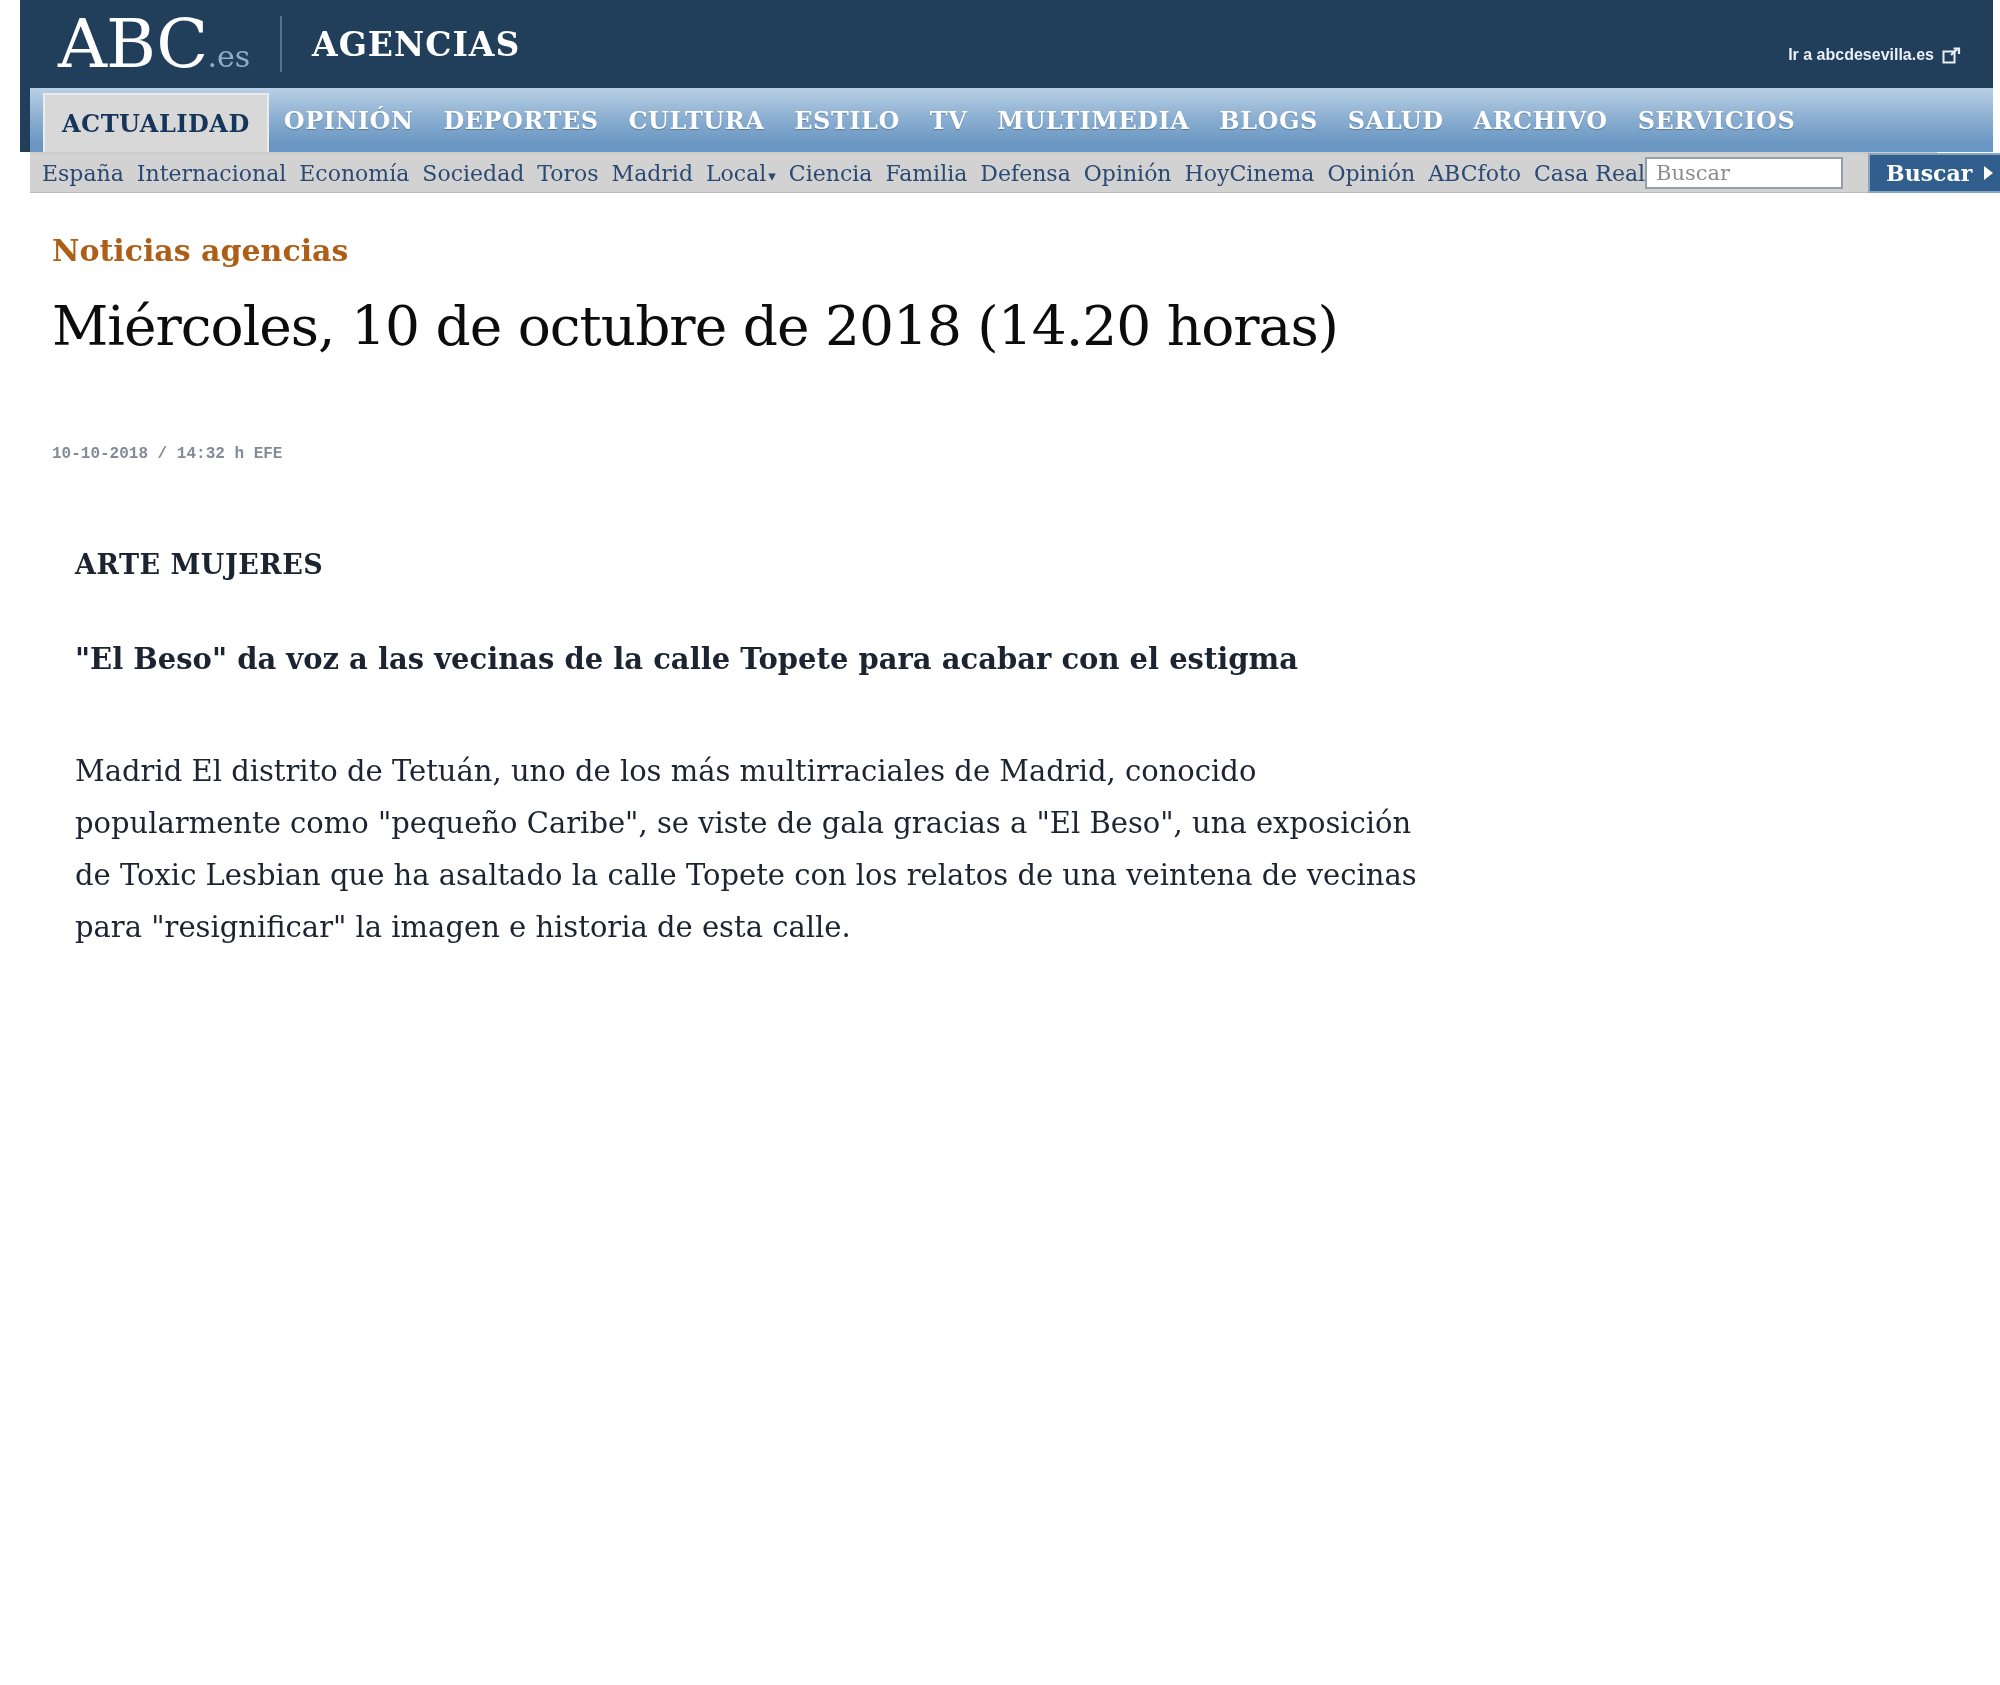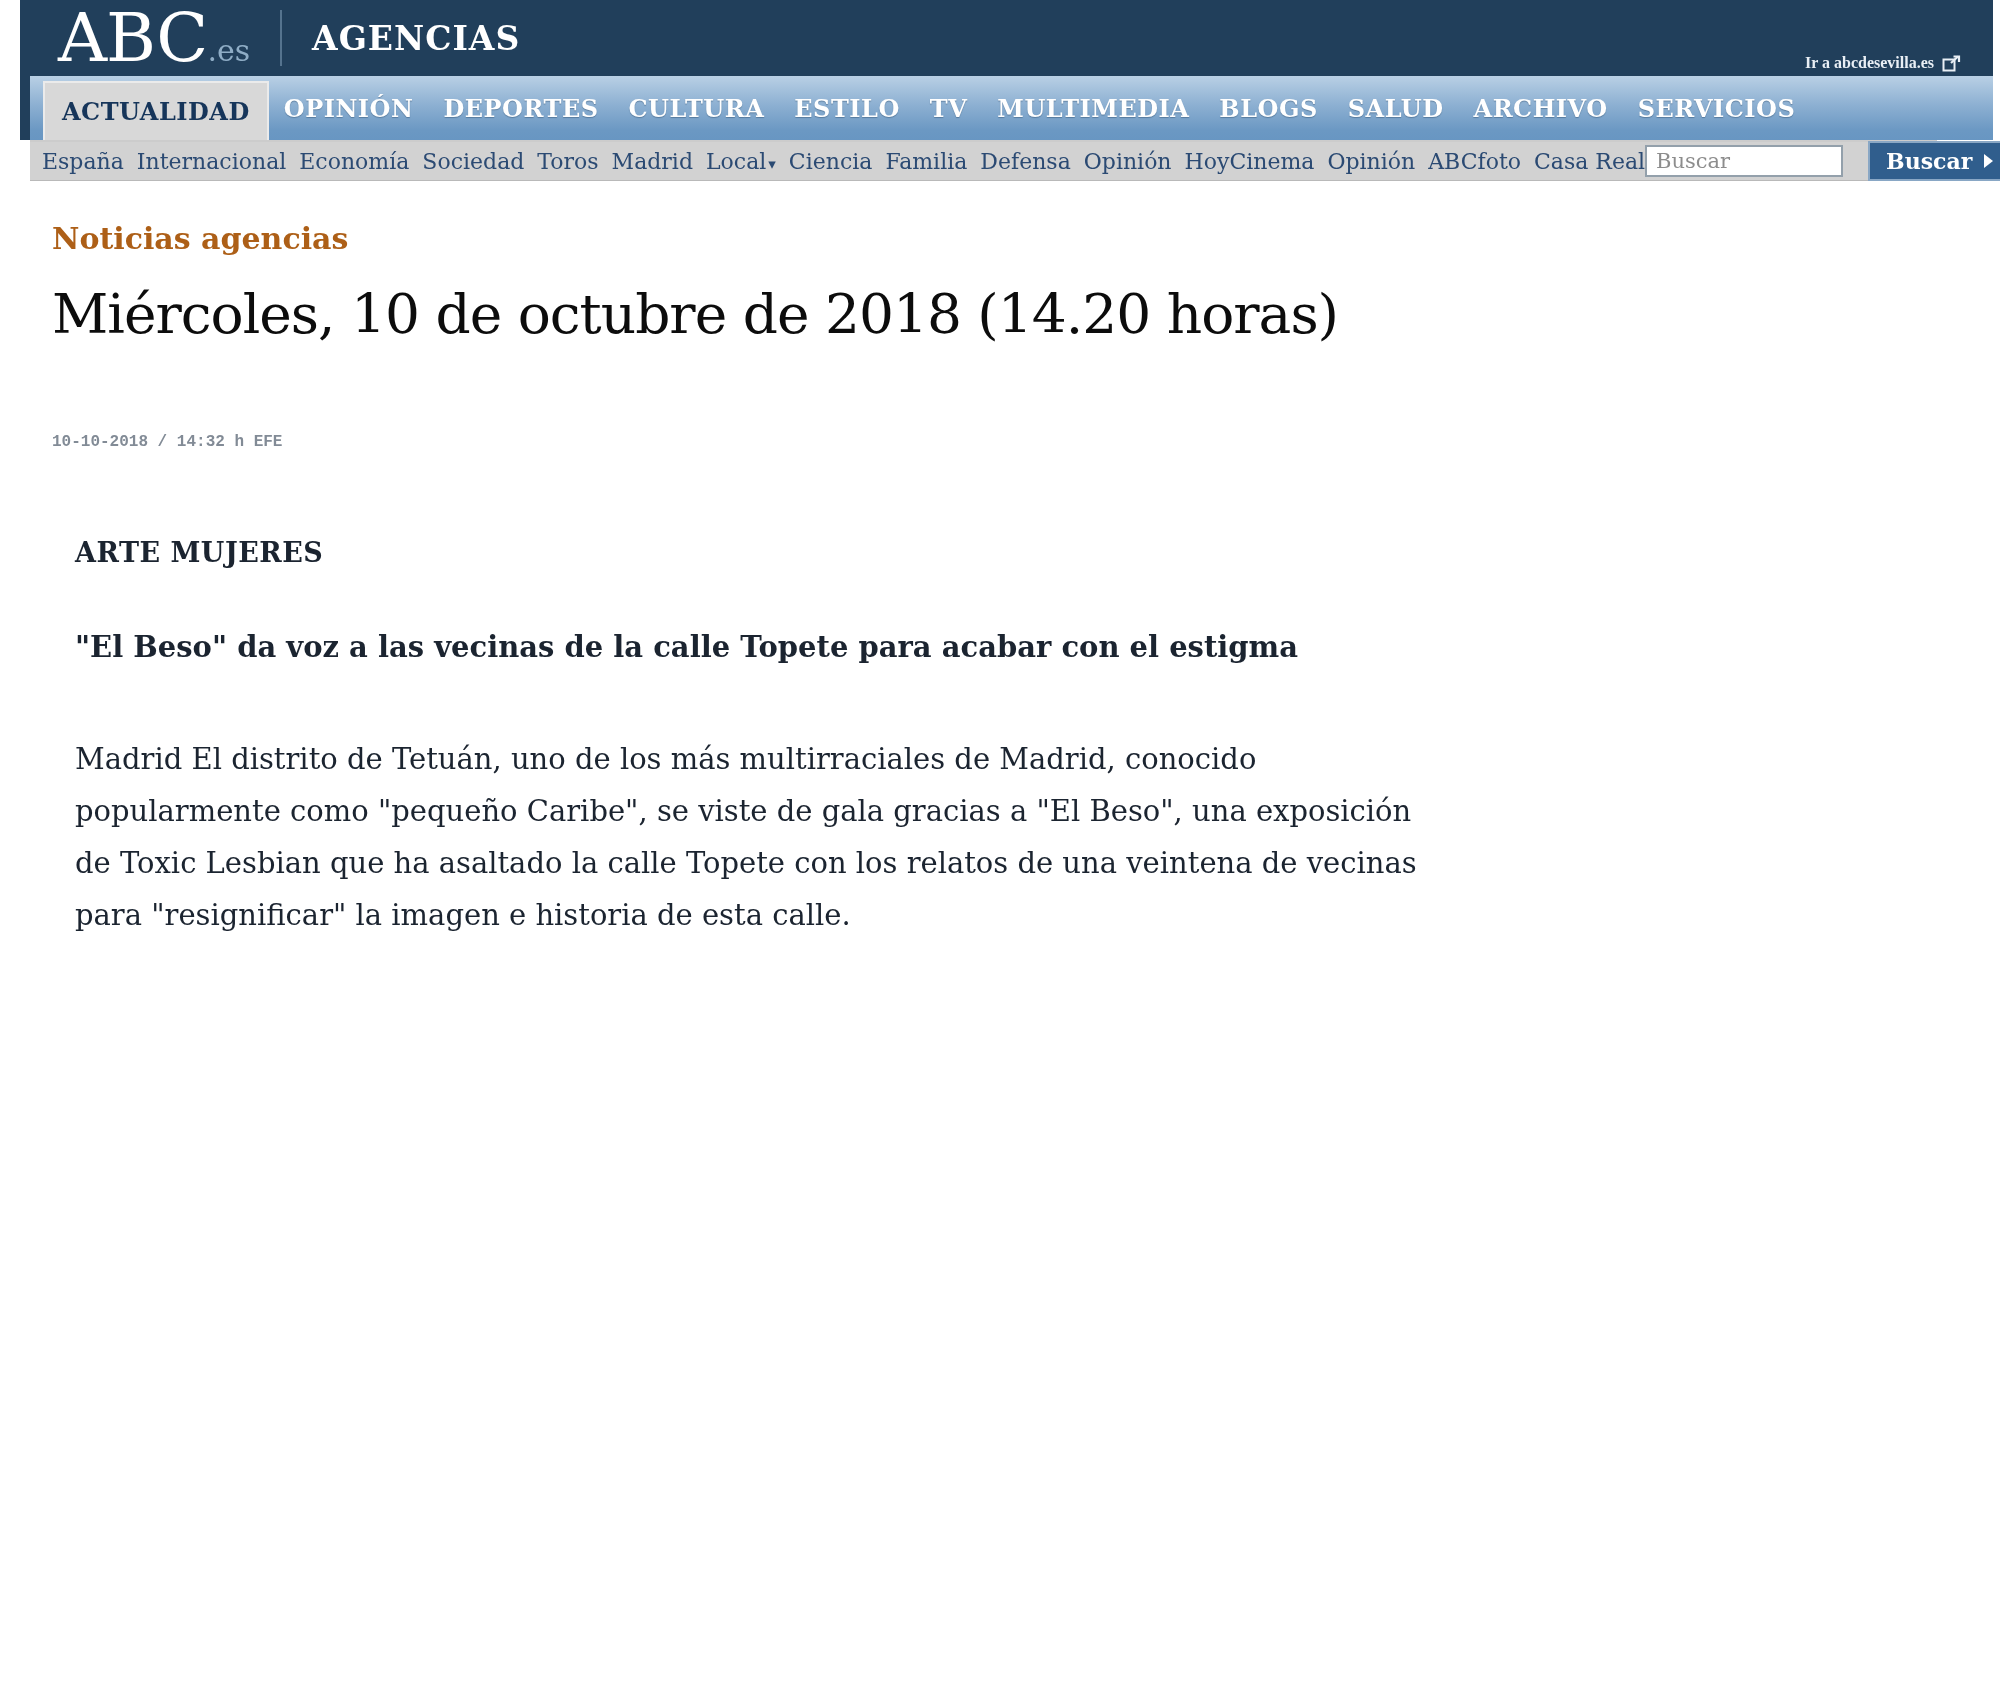--- a/index.html
+++ b/index.html
@@ -5,29 +5,29 @@
   * { box-sizing: border-box; }
   html, body { margin:0; padding:0; background:#fff; }
   body {
     width:2000px; height:1685px; position:relative; overflow:hidden;
     font-family:"DejaVu Serif", serif;
   }
   .page { margin:0 7px 0 20px; }
 
   
   .masthead { background:#213f5b; }
-  .brand-row { height:76px; display:flex; align-items:center; padding-left:38px; position:relative; }
+  .brand-row { height:88px; display:flex; align-items:center; padding-left:38px; position:relative; }
   .logo { display:flex; align-items:baseline; cursor:pointer; }
   .logo-abc { color:#ffffff; font-size:68px; line-height:1; letter-spacing:-1px; }
   .logo-es  { color:#8fadc6; font-size:30px; line-height:1; }
   .brand-divider { width:2px; height:56px; background:#55738e; margin:0 30px; }
   .section-name { color:#ffffff; font-size:33px; font-weight:bold; letter-spacing:1px; }
   .sevilla-link {
-    position:absolute; right:32px; bottom:4px; display:flex; align-items:center; gap:8px;
-    color:#e9eff5; font-family:Liberation Serif, serif; font-size:16px; font-weight:bold;
+    position:absolute; right:32px; bottom:24px; display:flex; align-items:center; gap:8px;
+    color:#e9eff5; font-family:Liberation Sans, sans-serif; font-size:16px; font-weight:bold;
     cursor:pointer;
   }
   .ext-icon { display:inline-block; line-height:0; }
 
   
   .tab-row {
     margin-left:10px; height:64px; padding-left:13px;
     background:linear-gradient(#b9d0e5 0%, #8db0d2 45%, #6b98c3 85%, #6896c2 100%);
     display:flex; align-items:stretch;
   }

